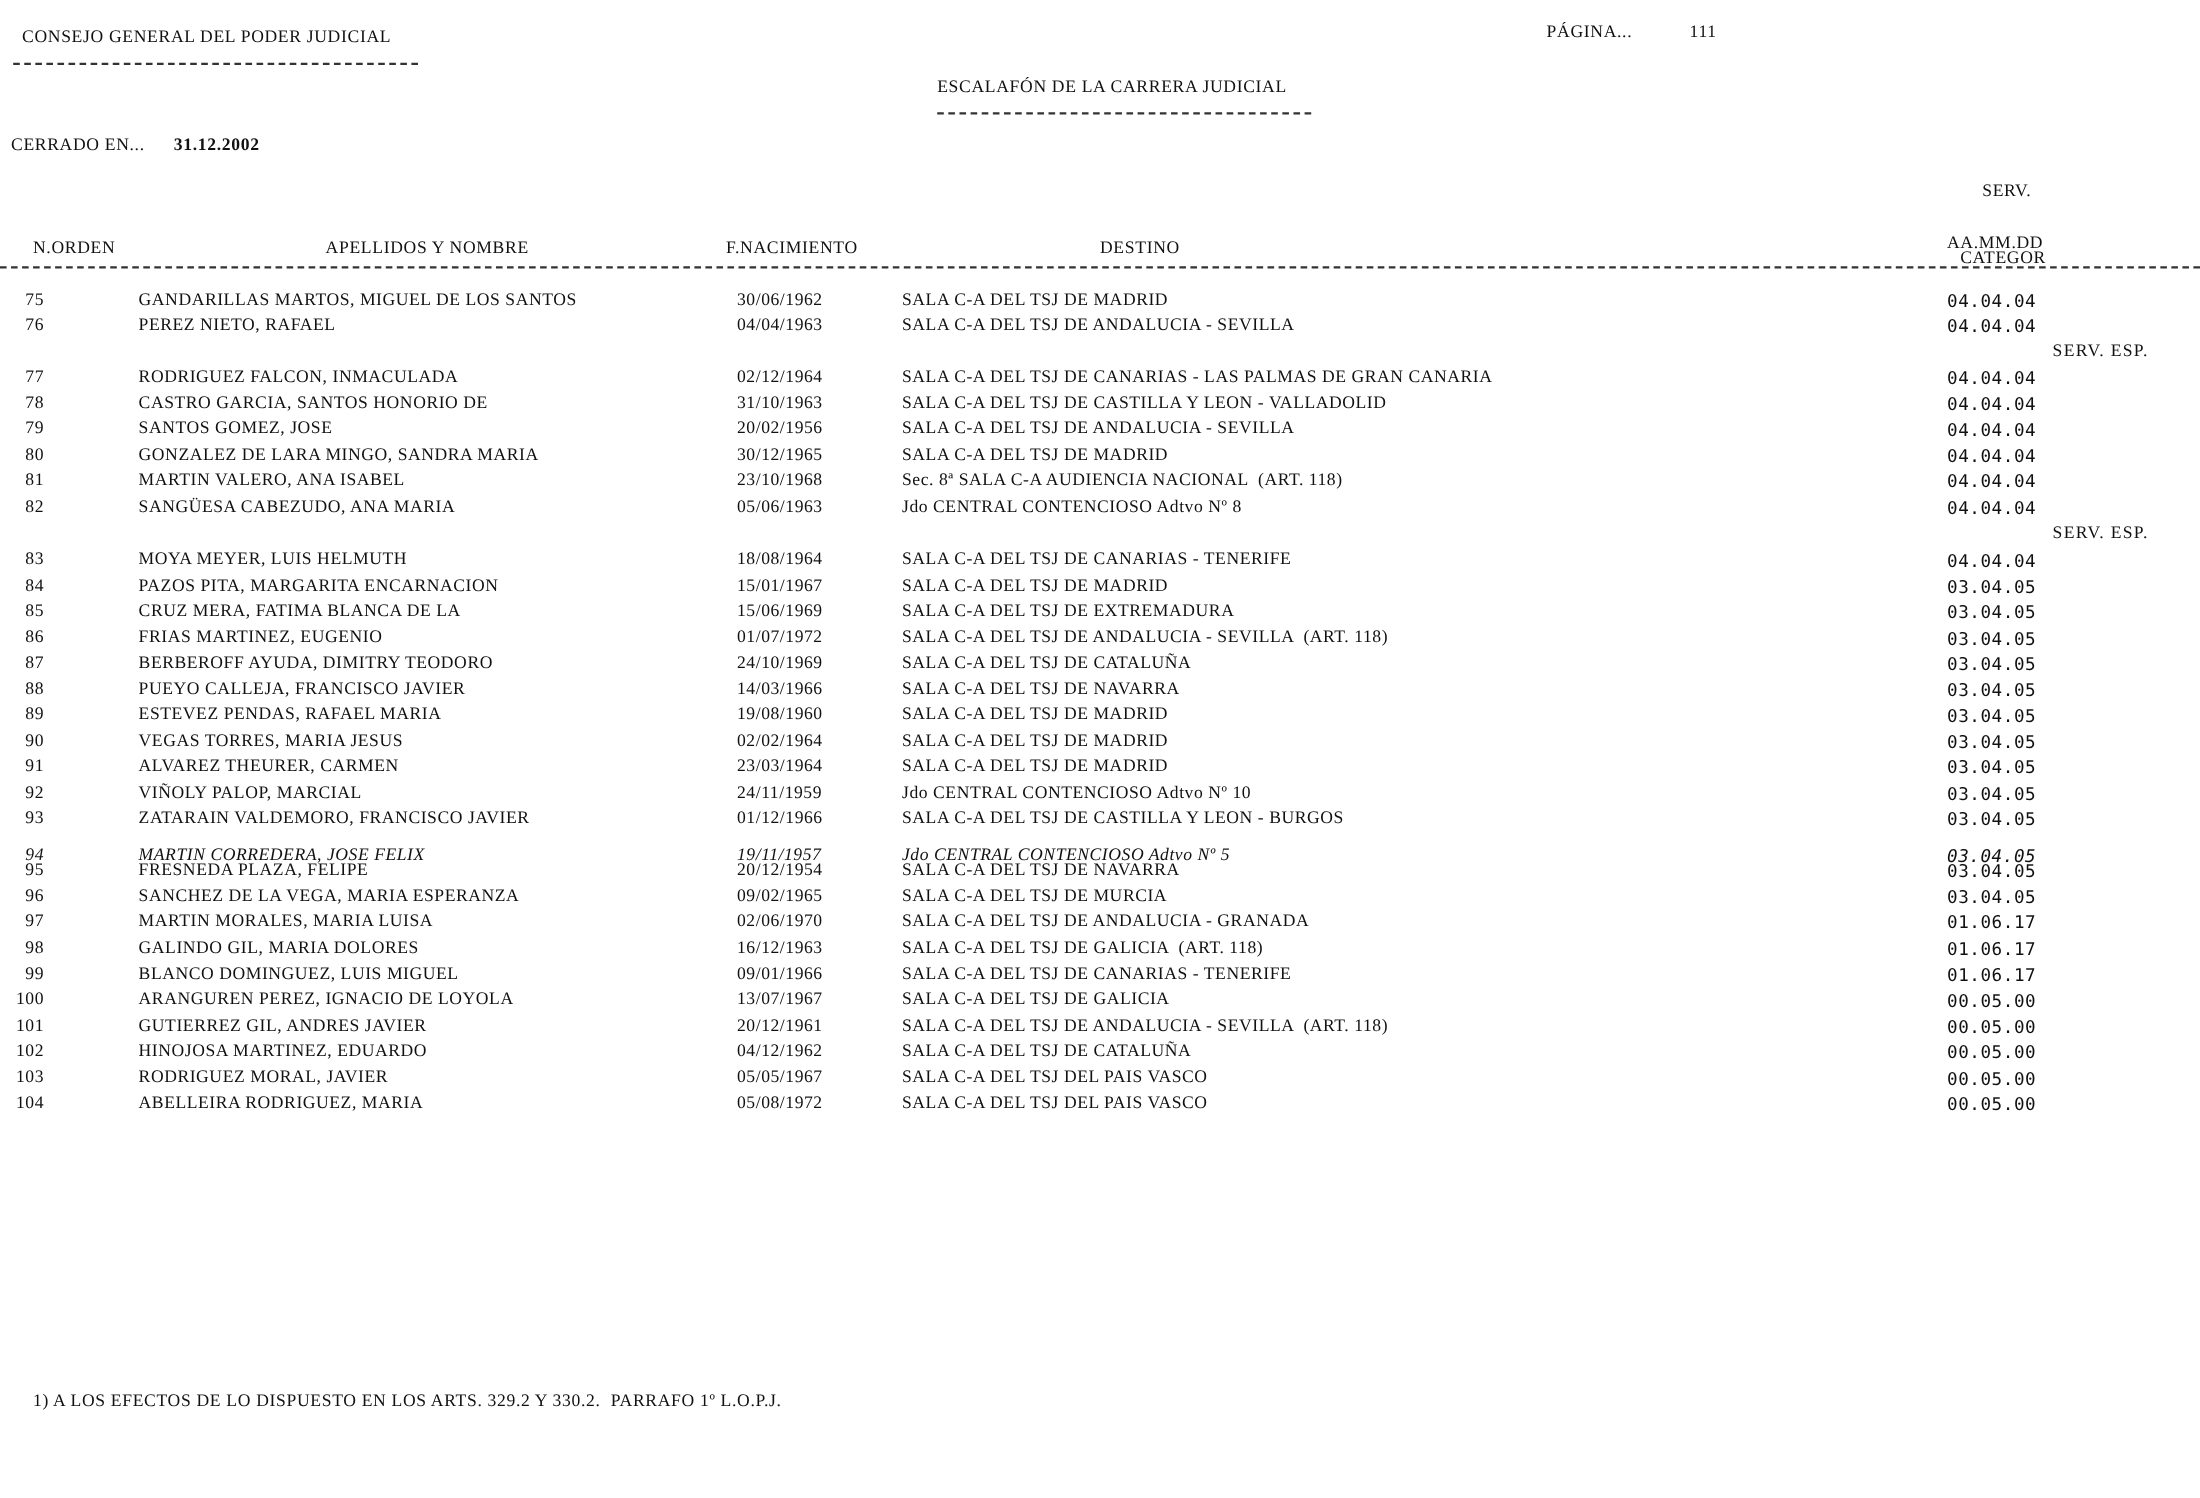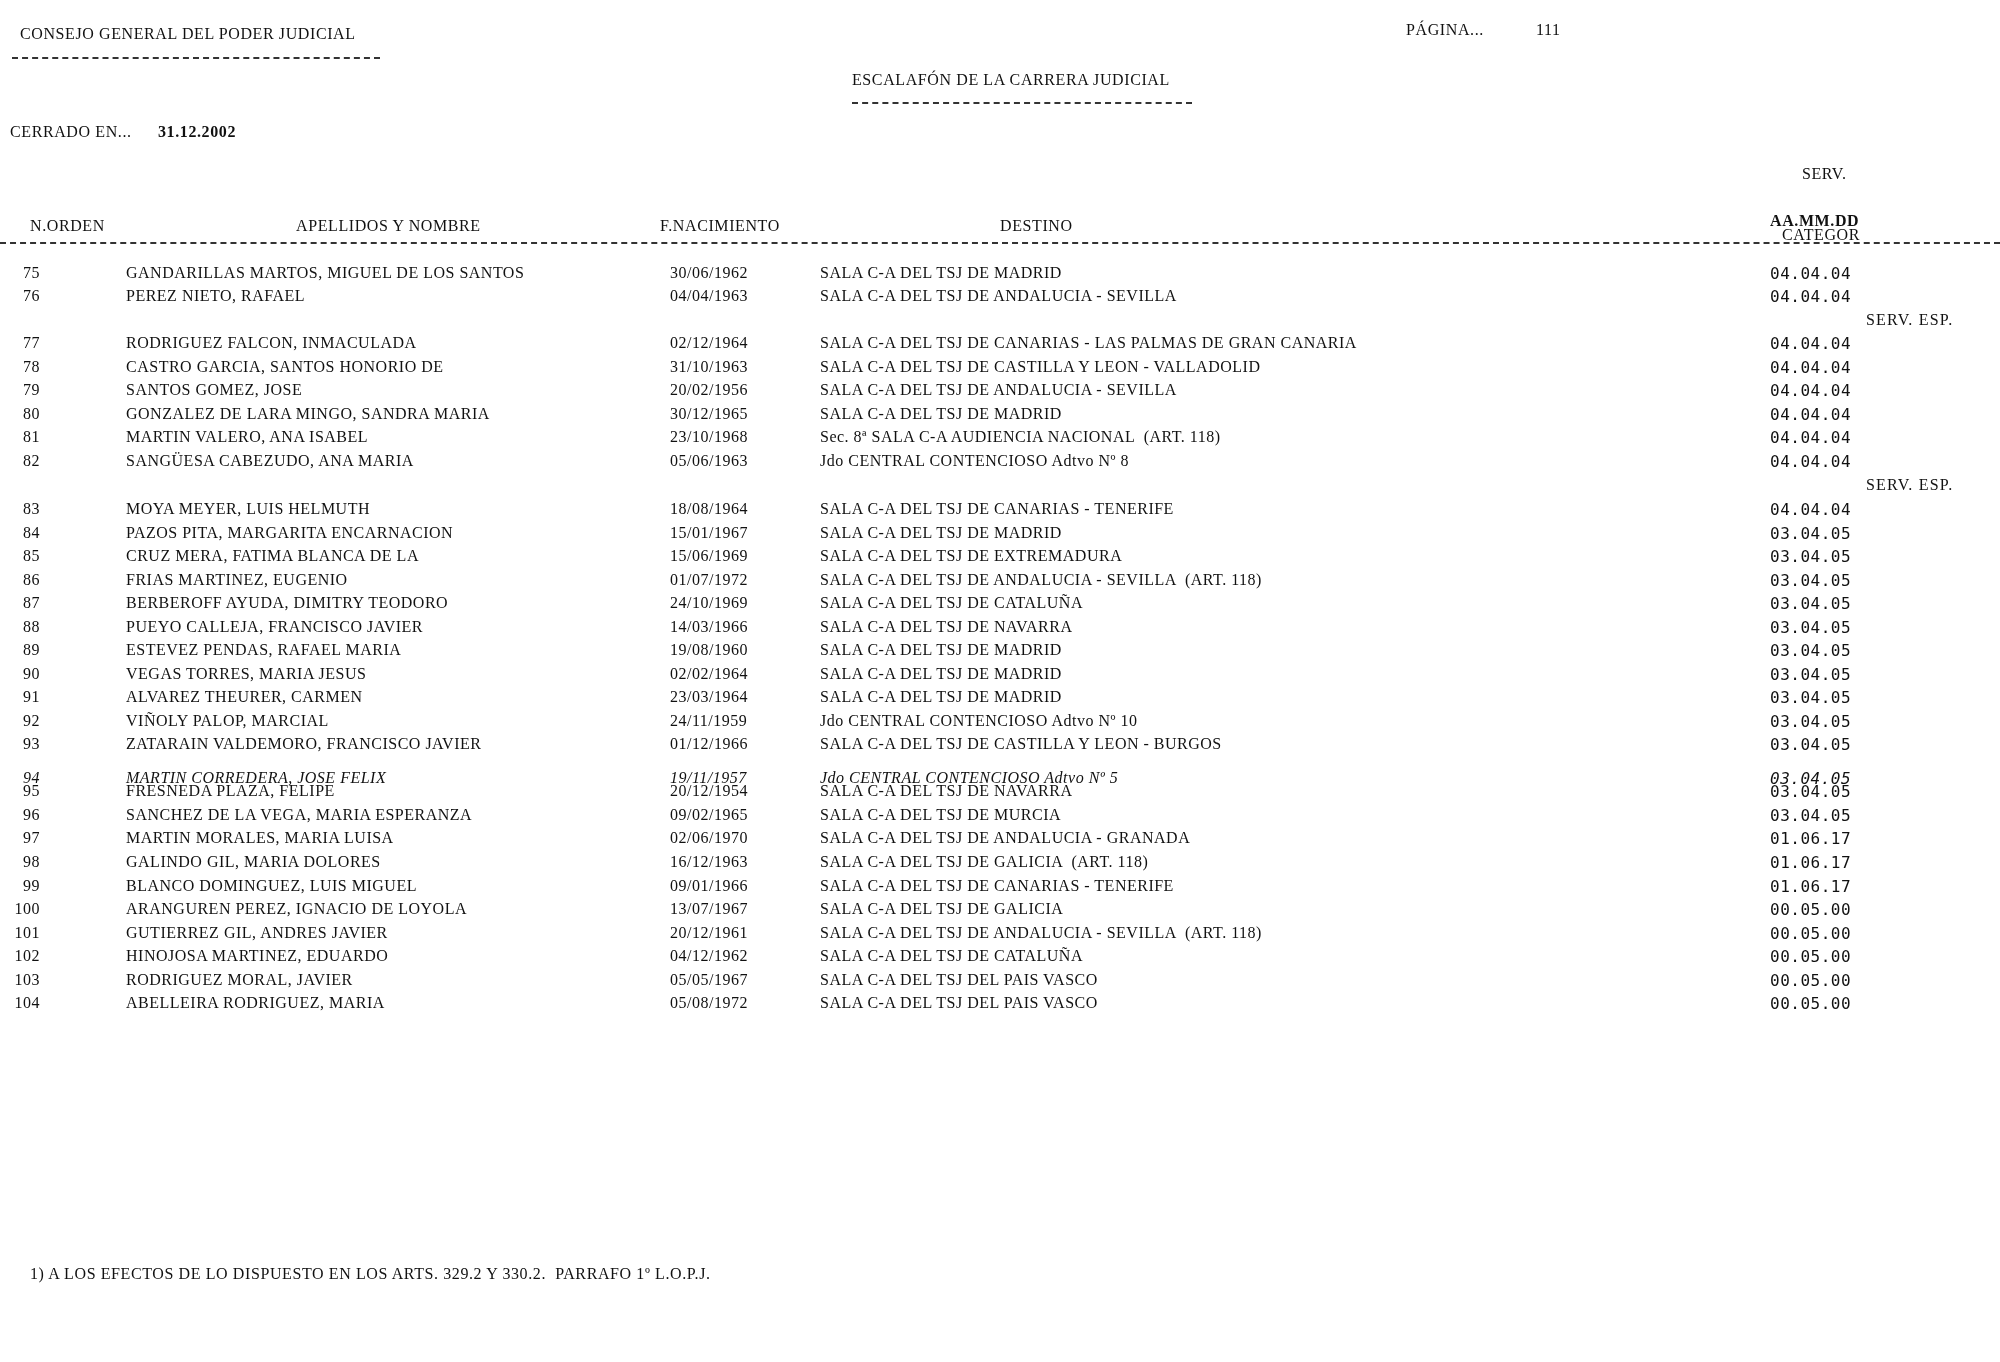--- a/index.html
+++ b/index.html
@@ -30,21 +30,21 @@
 <div class="abs hdr" style="left:1536px; top:22px;">111</div>
 
 <div class="abs hdr" style="left:852px; top:72px;">ESCALAFÓN DE LA CARRERA JUDICIAL</div>
 <div class="dash" style="left:852px; top:102px; width:340px;"></div>
 
 <div class="abs hdr" style="left:10px; top:124px;">CERRADO EN...</div>
 <div class="abs hdr" style="left:158px; top:124px;font-weight:bold;">31.12.2002</div>
 
 <div class="abs hdr" style="left:1802px; top:166px;">SERV.</div>
 <div class="abs hdr" style="left:1782px; top:190px;margin-top:37px;">CATEGOR</div>
-<div class="abs hdr" style="left:1770px; top:213px;font-weight:bold;">AA.MM.DD</div>
+<div class="abs hdr" style="left:1770px; top:213px;">AA.MM.DD</div>
 
 <div class="abs hdr" style="left:30px; top:218px;">N.ORDEN</div>
 <div class="abs hdr" style="left:296px; top:218px;">APELLIDOS Y NOMBRE</div>
 <div class="abs hdr" style="left:660px; top:218px;">F.NACIMIENTO</div>
 <div class="abs hdr" style="left:1000px; top:218px;">DESTINO</div>
 
 <div class="dash" style="left:0; top:242px; width:2000px;"></div>
 
 <div>
   <div class="row" style="top:264px;">

